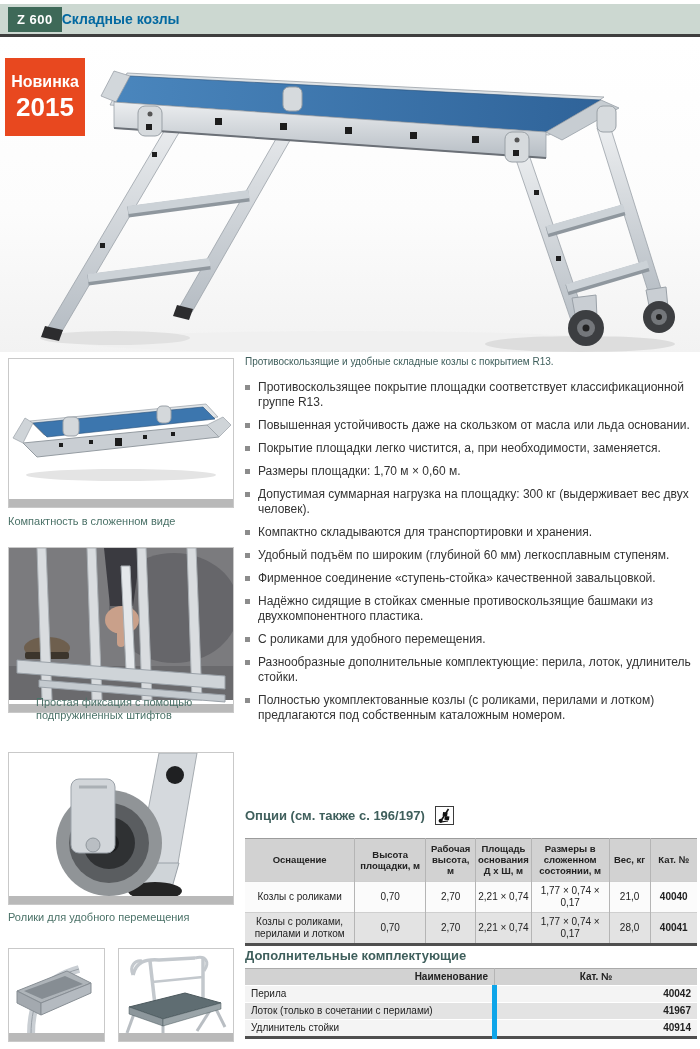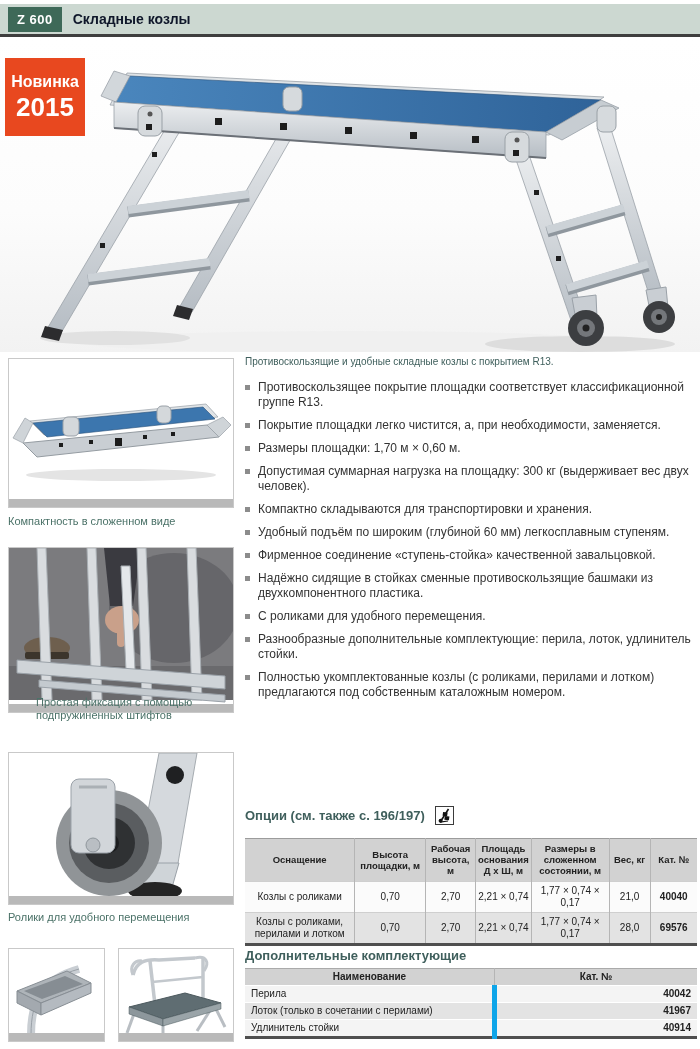--- a/index.html
+++ b/index.html
@@ -4,21 +4,21 @@
 <style>
   html,body{margin:0;padding:0;background:#fff;}
   .page{position:relative;width:700px;height:1049px;background:#fff;overflow:hidden;
         font-family:"Liberation Sans","DejaVu Sans",sans-serif;color:#3a3a3a;}
 
   
   .header{position:absolute;top:4px;left:0;width:700px;height:33px;background:#ccd8d1;
           border-bottom:3px solid #3e3e3e;display:flex;align-items:center;box-sizing:border-box;}
   .model-box{background:#3e6958;color:#fff;font-weight:bold;font-size:13px;
              padding:5px 9px;margin-left:8px;letter-spacing:.5px;}
-  .header-title{font-weight:bold;font-size:14px;color:#0f172a;margin-left:11px;}
+  .header-title{font-weight:bold;font-size:14px;color:#0369a1;}
 
   
   .hero{position:absolute;top:40px;left:0;width:700px;height:312px;
         background:linear-gradient(180deg,#ffffff 0%,#fcfcfc 55%,#f2f2f2 100%);}
   .badge{position:absolute;top:18px;left:5px;width:80px;height:78px;background:#e8481f;color:#fff;
          display:flex;flex-direction:column;align-items:center;justify-content:center;line-height:1;}
   .badge .b1{font-size:16px;font-weight:bold;}
   .badge .b2{font-size:26px;font-weight:bold;margin-top:4px;}
 
   
@@ -49,21 +49,21 @@
                 padding:3px 2px;line-height:1.2;border-left:1px solid #b5b5b5;border-top:1px solid #cfcfcf;}
   .opt-table td:first-child{border-left:none;}
   .opt-table tr.r0 td{background:#fbfbfb;}
   .opt-table tr.r1 td{background:#e3e3e3;}
   .opt-table td.cat{font-weight:bold;}
 
   .acc-head{position:absolute;left:245px;top:948px;width:452px;font-size:13px;font-weight:bold;color:#3f5f5c;}
   .acc-table-wrap{position:absolute;left:245px;top:968px;width:452px;}
   .acc-table{font-size:10px;border-top:1px solid #aaa;border-bottom:3px solid #4f4f4f;}
   .acc-table th{background:#d2d2d2;color:#222;font-weight:bold;padding:2px 6px;line-height:1.15;vertical-align:middle;}
-  .acc-table th.name{text-align:center;}
+  .acc-table th.name{text-align:right;}
   .acc-table th.cat{text-align:center;border-left:1px solid #b5b5b5;width:190px;}
   .acc-table td{padding:2px 6px;line-height:1.2;color:#222;border-top:1px solid #fff;vertical-align:middle;}
   .acc-table td.cat{text-align:right;font-weight:bold;border-left:5px solid #0ea5e9;}
   .acc-table tr.r0 td,.acc-table tr.r2 td{background:#f4f4f4;}
   .acc-table tr.r1 td{background:#e3e3e3;}
 </style>
 </head>
 <body>
 
 <div class="page">
@@ -234,20 +234,21 @@
       <polygon points="10,58 66,44 102,54 44,70" fill="#5f6d72" stroke="#4b585d"></polygon>
       <polygon points="10,58 44,70 44,77 10,65" fill="#8d979c" stroke="#4b585d" stroke-width="0.5"></polygon>
       <polygon points="44,70 102,54 102,60 44,77" fill="#9aa4a8" stroke="#4b585d" stroke-width="0.5"></polygon>
     </svg>
     <div class="floor"></div>
   </div>
 
   <div class="feat-head">Противоскользящие и удобные складные козлы с покрытием R13.</div>
   <ul class="bullets">
     <li>Противоскользящее покрытие площадки соответствует классификационной группе R13.</li>
+    <li>Повышенная устойчивость даже на скользком от масла или льда основании.</li>
     <li>Покрытие площадки легко чистится, а, при необходимости, заменяется.</li>
     <li>Размеры площадки: 1,70 м × 0,60 м.</li>
     <li>Допустимая суммарная нагрузка на площадку: 300 кг (выдерживает вес двух человек).</li>
     <li>Компактно складываются для транспортировки и хранения.</li>
     <li>Удобный подъём по широким (глубиной 60 мм) легкосплавным ступеням.</li>
     <li>Фирменное соединение «ступень-стойка» качественной завальцовкой.</li>
     <li>Надёжно сидящие в стойках сменные противоскользящие башмаки из двухкомпонентного пластика.</li>
     <li>С роликами для удобного перемещения.</li>
     <li>Разнообразные дополнительные комплектующие: перила, лоток, удлинитель стойки.</li>
     <li>Полностью укомплектованные козлы (с роликами, перилами и лотком) предлагаются под собственным каталожным номером.</li>
@@ -296,21 +297,21 @@
         <td>21,0</td>
         <td class="cat">40040</td>
       </tr>
       <tr class="r1">
         <td>Козлы с роликами, перилами и лотком</td>
         <td>0,70</td>
         <td>2,70</td>
         <td>2,21 × 0,74</td>
         <td>1,77 × 0,74 × 0,17</td>
         <td>28,0</td>
-        <td class="cat">69576</td>
+        <td class="cat">40041</td>
       </tr>
     </tbody>
       </table>
   </div>
 
   <div class="acc-head">Дополнительные комплектующие</div>
   <div class="acc-table-wrap">
     <table class="acc-table">
       <tbody>
           <tr>

